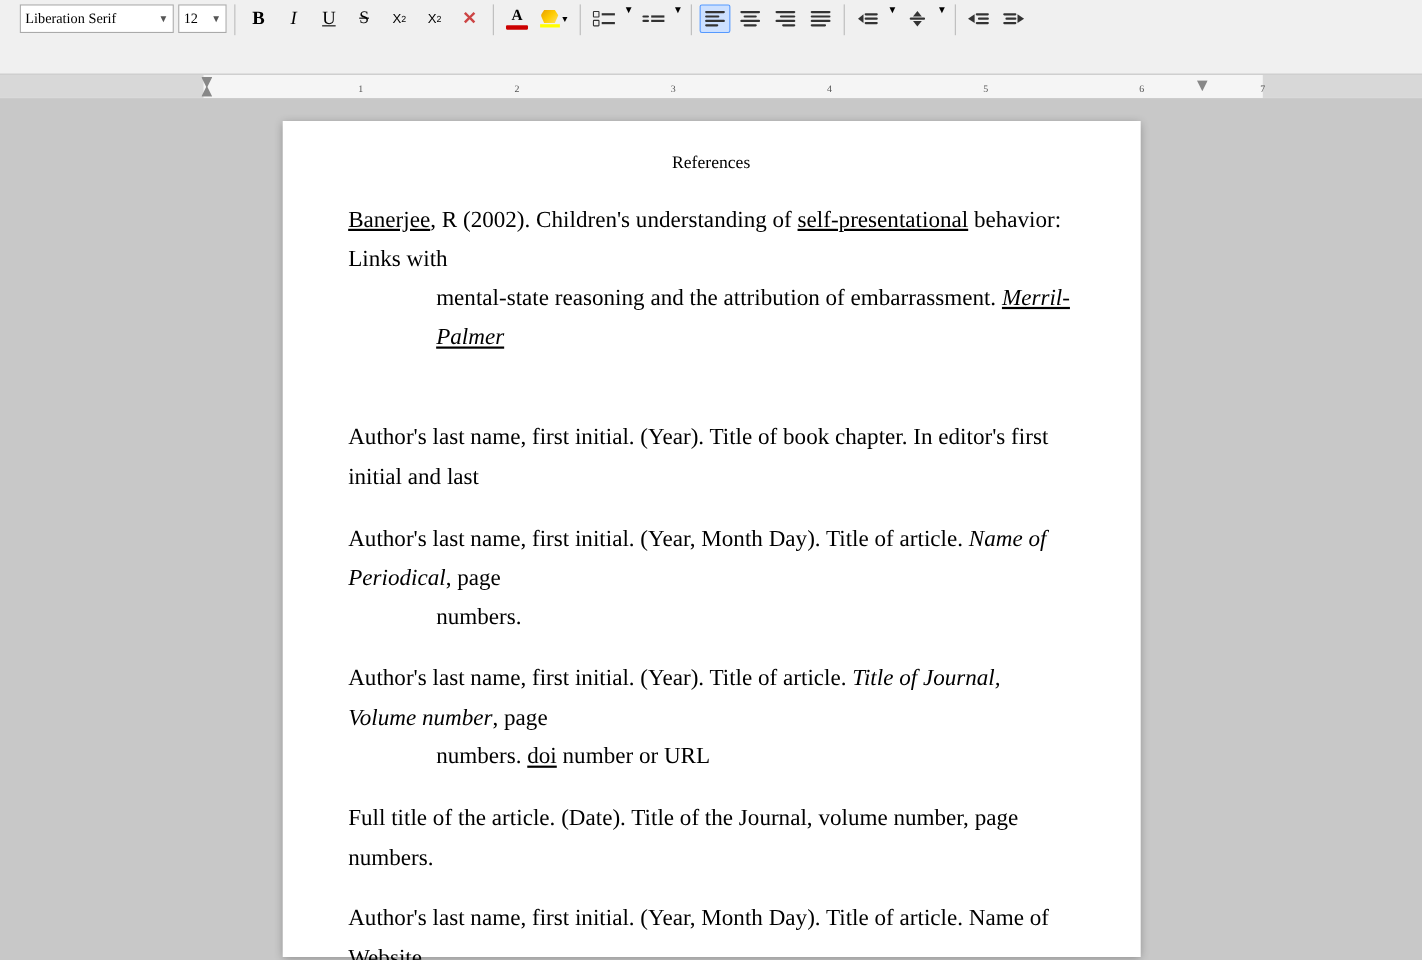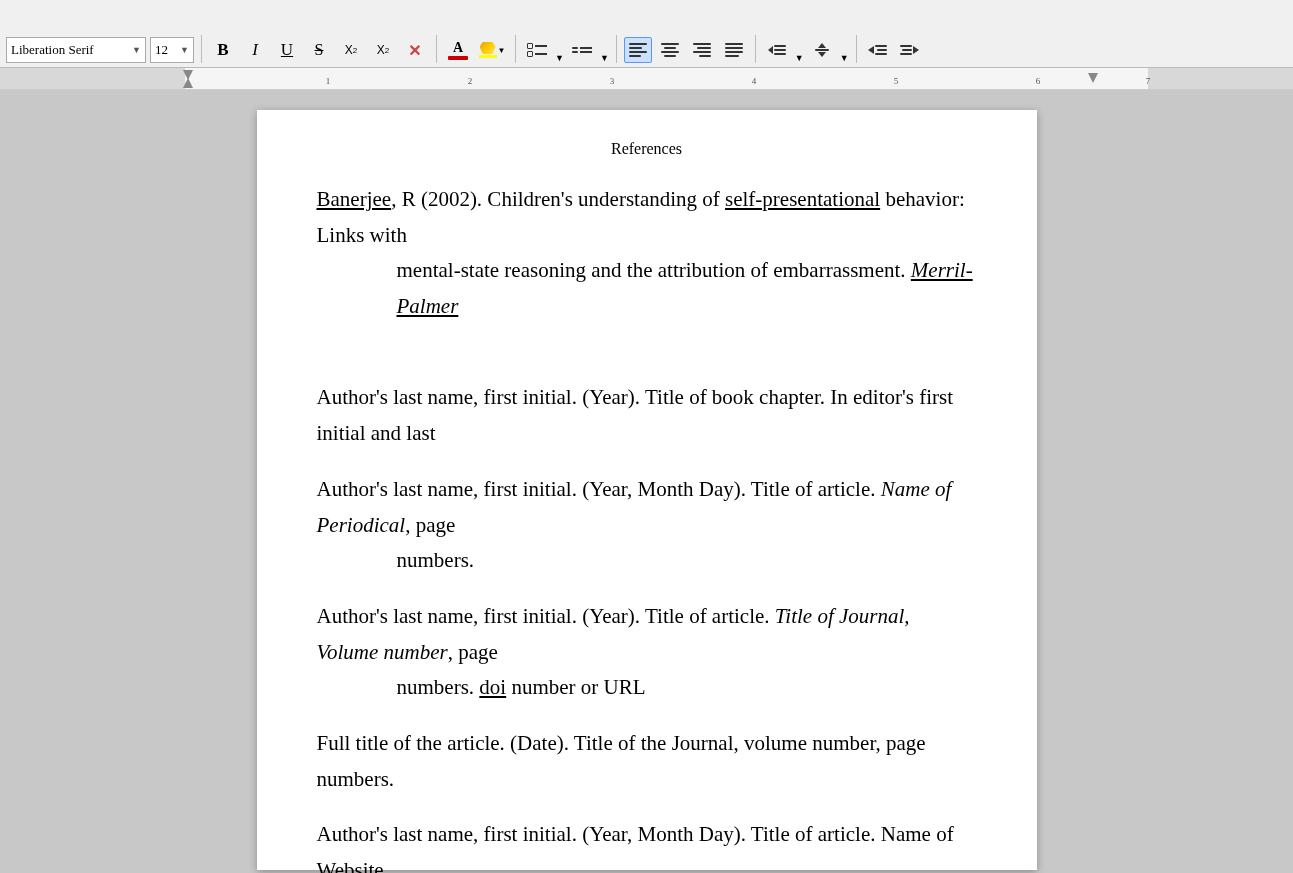--- a/index.html
+++ b/index.html
@@ -7,23 +7,23 @@
       background: #c8c8c8;
       font-family: 'Liberation Serif', 'Times New Roman', serif;
       font-size: 14px;
       overflow: hidden;
     }
 
     
     #toolbar {
       background: #f0f0f0;
       border-bottom: 1px solid #bbb;
-      padding: 4px 6px;
-      display: flex;
-      align-items: flex-end;
+      padding: 4px 18px;
+      display: flex;
+      align-items: flex-start;
       gap: 4px;
       flex-wrap: nowrap;
       height: 68px;
       overflow: hidden;
     }
 
     .font-name-box {
       display: flex;
       align-items: center;
       border: 1px solid #aaa;

